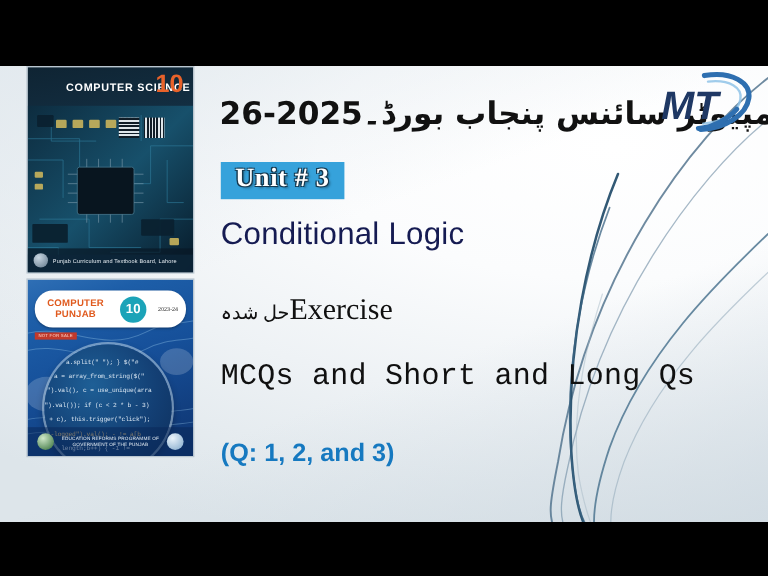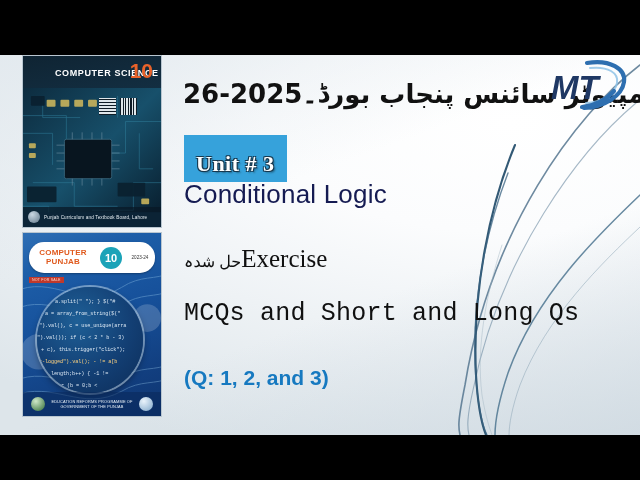--- a/index.html
+++ b/index.html
@@ -37,21 +37,21 @@
           font-family:"Liberation Sans",sans-serif;line-height:1;}
   .c1-board{position:absolute;left:0;right:0;bottom:0;height:20px;background:rgba(8,24,38,.72);
             display:flex;align-items:center;gap:4px;padding-left:5px;}
   .c1-seal{width:12px;height:12px;border-radius:50%;background:radial-gradient(circle at 35% 30%,#c9d7e2,#61788a);
            flex:0 0 auto;}
   .c1-boardtxt{font-size:4.6px;color:#e7eef3;letter-spacing:.15px;white-space:nowrap;}
   .pcb{position:absolute;left:0;right:0;top:32px;bottom:0;}
   .qr{position:absolute;background:#dfe6ea;}
 
   
-  .cover2{height:185px;margin-top:4px;
+  .cover2{height:149px;margin-top:4px;
      background:linear-gradient(160deg,#2f6fb5 0%,#1d5ea8 18%,#16509a 48%,#123f80 78%,#0e3470 100%);}
   .c2-band{position:absolute;left:6px;right:6px;top:9px;height:31px;background:#fff;border-radius:15px;
      display:flex;align-items:center;box-shadow:0 1px 2px rgba(0,0,0,.3);overflow:hidden;}
   .c2-name{flex:1;text-align:center;font-size:8px;font-weight:700;color:#e05a1e;line-height:1.12;
      letter-spacing:.2px;font-family:"Liberation Sans",sans-serif;}
   .c2-ten{width:22px;height:22px;border-radius:50%;background:#1ba3b8;color:#fff;font-size:11px;
      font-weight:700;display:flex;align-items:center;justify-content:center;margin:0 3px;flex:0 0 auto;}
   .c2-year{width:30px;text-align:center;font-size:4.6px;color:#333;flex:0 0 auto;}
   .c2-nfs{position:absolute;left:6px;top:44px;font-size:3.6px;color:#ffd9cf;background:#c0392b;
      padding:1px 3px;letter-spacing:.2px;}
@@ -69,21 +69,21 @@
   .content{position:absolute;left:183px;top:0;right:0;}
 
   .urdu-title{
     position:absolute;top:24px;left:0;
     font-family:"DejaVu Sans","Liberation Sans",sans-serif;
     font-size:26px;font-weight:700;color:#111;direction:rtl;white-space:nowrap;letter-spacing:.2px;
   }
 
   .unit-badge{
     position:absolute;top:80px;left:1px;background:#36a2db;
-    padding:16px 12px 5px 12px;
+    padding:0 12px 5px 12px;
   }
   .unit-badge span{
     font-family:"Liberation Serif",serif;font-size:22px;font-weight:700;color:#fff;letter-spacing:.5px;
     text-shadow:-1px -1px 0 #17394f, 1px -1px 0 #17394f, -1px 1px 0 #17394f, 1px 1px 0 #17394f,
                  2px 2px 2px rgba(0,0,0,.35);
   }
 
   .topic{
     position:absolute;top:124px;left:1px;
     font-family:Liberation Sans, sans-serif;font-size:26px;color:#151b52;letter-spacing:.2px;

